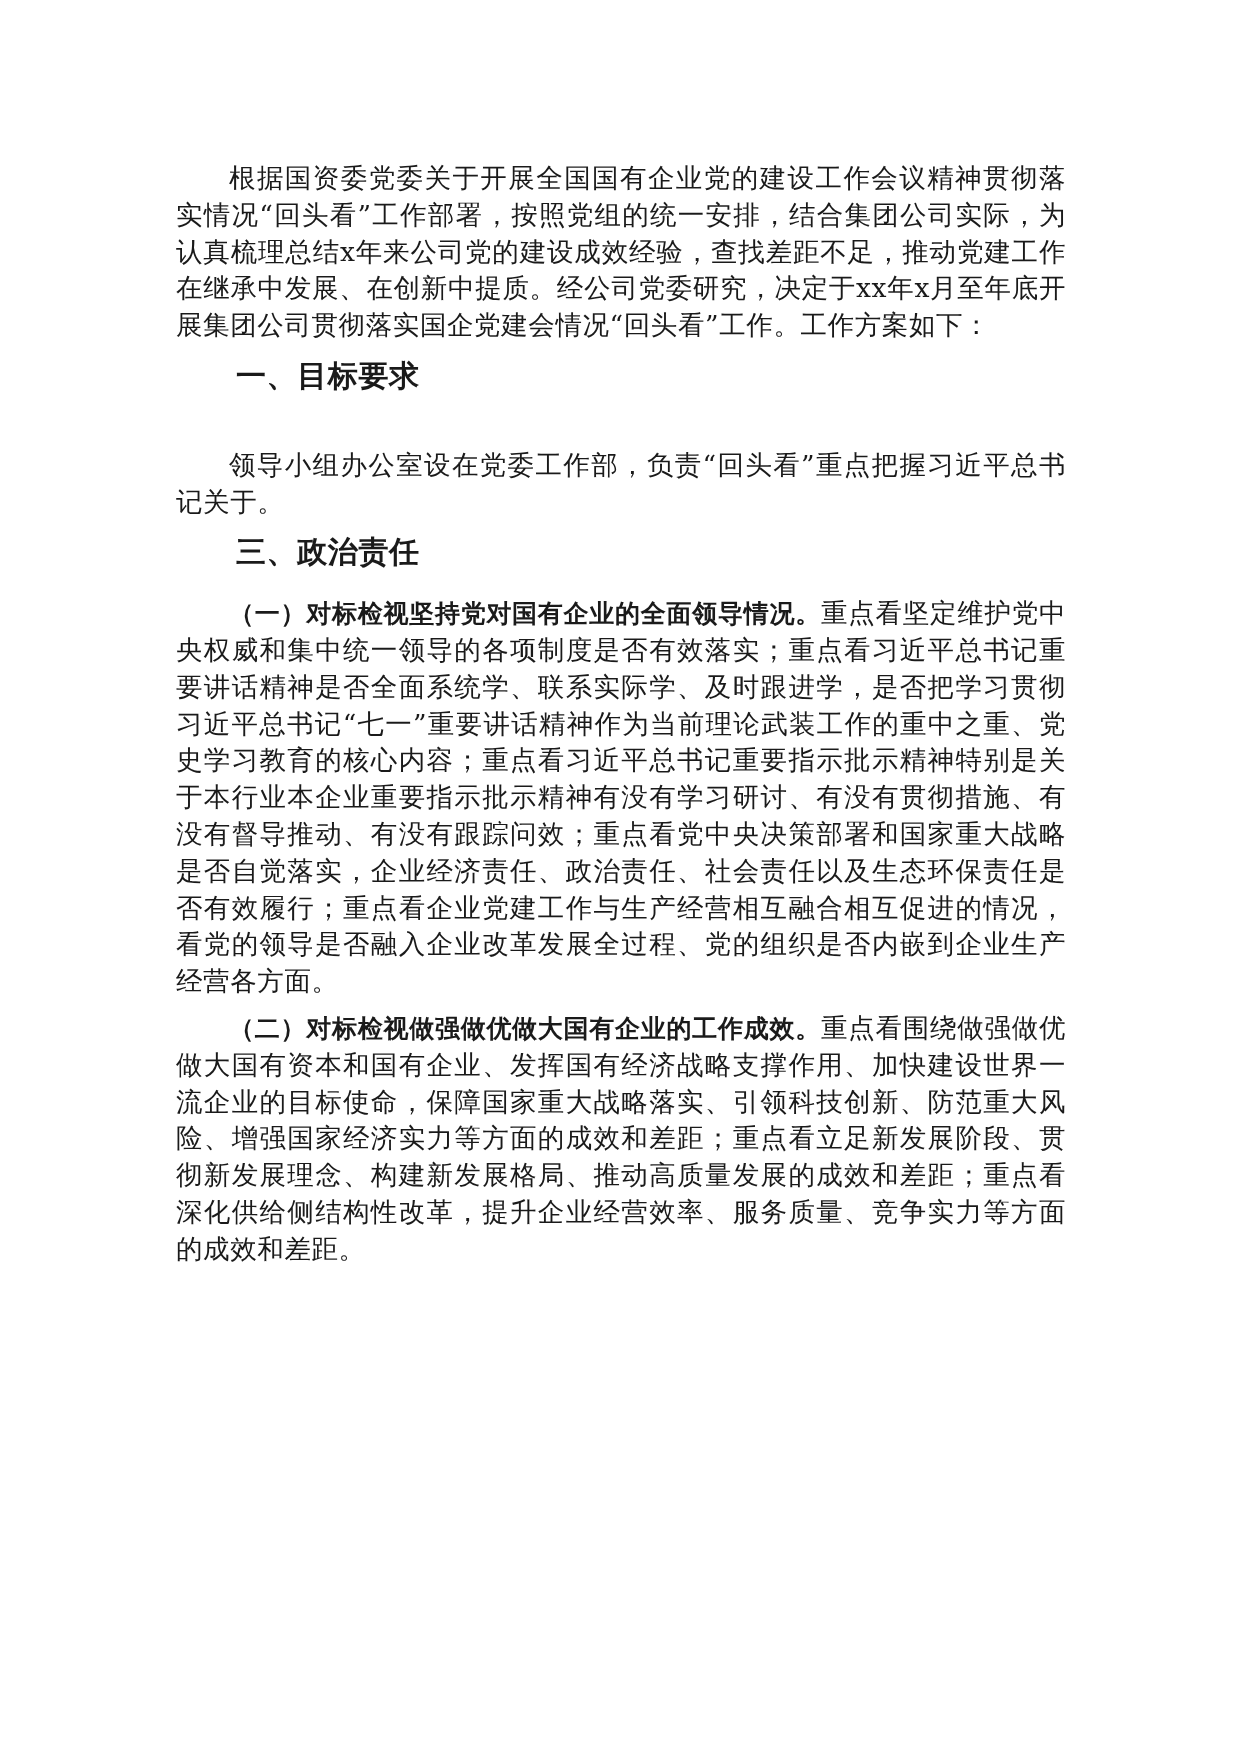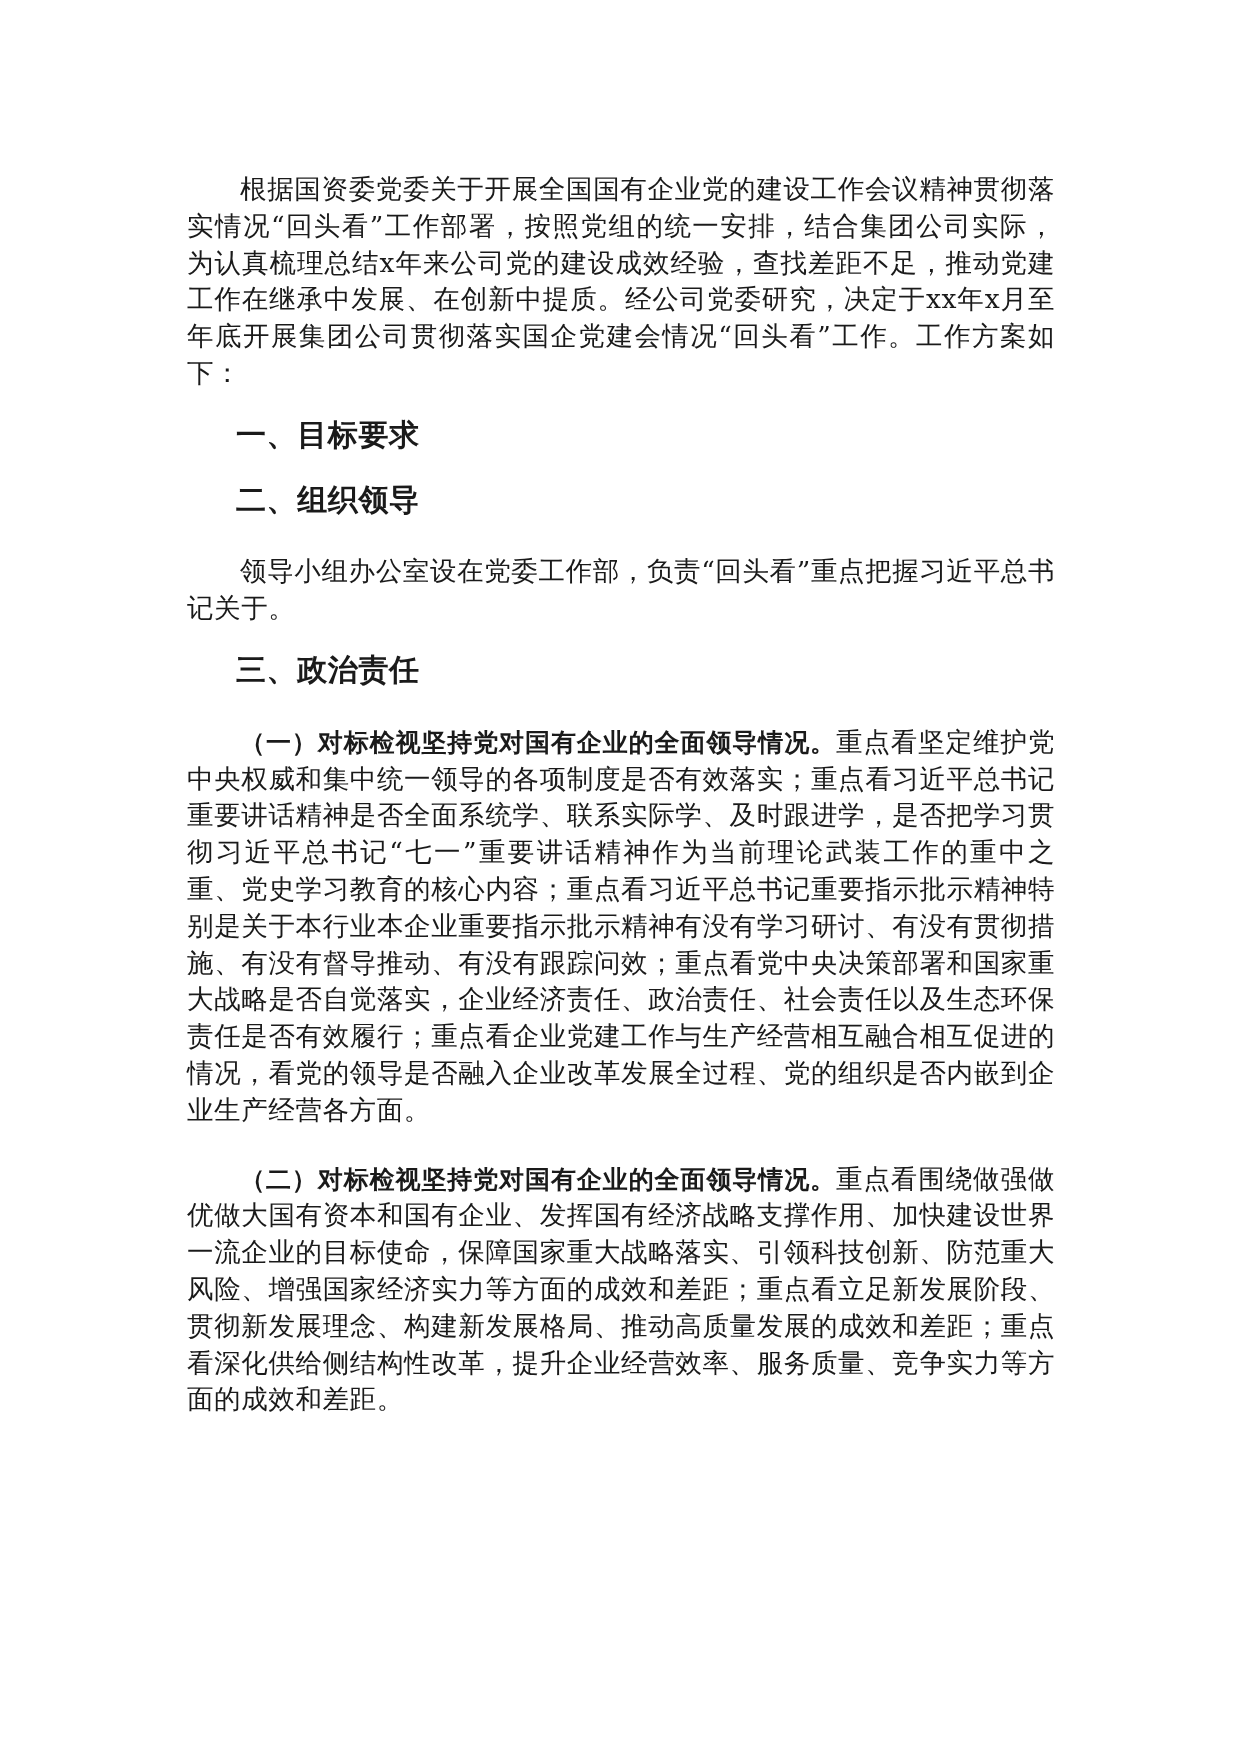--- a/index.html
+++ b/index.html
@@ -8,21 +8,21 @@
     position: absolute;
     left: 176px;
     top: 160px;
     width: 890px;
     font-family: "DejaVu Serif", "Liberation Serif", serif;
     font-size: 26.5px;
     line-height: 36.8px;
     color: #1a1a1a;
     letter-spacing: 0.6px;
   }
-  .para { margin: 11px; text-align: justify; }
+  .para { margin: 0; text-align: justify; }
   .para.indent { text-indent: 2em; }
   .heading {
     margin: 0;
     text-indent: 2em;
     font-family: "DejaVu Sans", "Liberation Sans", sans-serif;
     font-weight: bold;
     font-size: 30px;
   }
   .sub-bold {
     font-family: Liberation Sans, sans-serif;
@@ -36,27 +36,26 @@
 <body>
 
 <div class="page">
   <p class="para indent">根据国资委党委关于开展全国国有企业党的建设工作会议精神贯彻落实情况“回头看”工作部署，按照党组的统一安排，结合集团公司实际，为认真梳理总结x年来公司党的建设成效经验，查找差距不足，推动党建工作在继承中发展、在创新中提质。经公司党委研究，决定于xx年x月至年底开展集团公司贯彻落实国企党建会情况“回头看”工作。工作方案如下：</p>
 
   <div class="gap-m"></div>
   <p class="heading">一、目标要求</p>
   <div class="gap-m"></div>
 
   <div class="gap-m"></div>
-  <p class="heading">二、组织领导</p>
   <div class="gap-m"></div>
   <div class="gap-s"></div>
   <p class="para indent">领导小组办公室设在党委工作部，负责“回头看”重点把握习近平总书记关于。</p>
 
   <div class="gap-m"></div>
   <p class="heading">三、政治责任</p>
   <div class="gap-m"></div>
 
   <div class="gap-s"></div>
   <p class="para indent"><span class="sub-bold">（一）对标检视坚持党对国有企业的全面领导情况。</span><span>重点看坚定维护党中央权威和集中统一领导的各项制度是否有效落实；重点看习近平总书记重要讲话精神是否全面系统学、联系实际学、及时跟进学，是否把学习贯彻习近平总书记“七一”重要讲话精神作为当前理论武装工作的重中之重、党史学习教育的核心内容；重点看习近平总书记重要指示批示精神特别是关于本行业本企业重要指示批示精神有没有学习研讨、有没有贯彻措施、有没有督导推动、有没有跟踪问效；重点看党中央决策部署和国家重大战略是否自觉落实，企业经济责任、政治责任、社会责任以及生态环保责任是否有效履行；重点看企业党建工作与生产经营相互融合相互促进的情况，看党的领导是否融入企业改革发展全过程、党的组织是否内嵌到企业生产经营各方面。</span></p>
 
   <div class="gap-s"></div>
-  <p class="para indent"><span class="sub-bold">（二）对标检视坚持党对国有企业的全面领导情况。</span><span>重点看围绕做强做优做大国有资本和国有企业、发挥国有经济战略支撑作用、加快建设世界一流企业的目标使命，保障国家重大战略落实、引领科技创新、防范重大风险、增强国家经济实力等方面的成效和差距；重点看立足新发展阶段、贯彻新发展理念、构建新发展格局、推动高质量发展的成效和差距；重点看深化供给侧结构性改革，提升企业经营效率、服务质量、竞争实力等方面的成效和差距。</span></p>
+  <p class="para indent"><span class="sub-bold">（二）对标检视做强做优做大国有企业的工作成效。</span><span>重点看围绕做强做优做大国有资本和国有企业、发挥国有经济战略支撑作用、加快建设世界一流企业的目标使命，保障国家重大战略落实、引领科技创新、防范重大风险、增强国家经济实力等方面的成效和差距；重点看立足新发展阶段、贯彻新发展理念、构建新发展格局、推动高质量发展的成效和差距；重点看深化供给侧结构性改革，提升企业经营效率、服务质量、竞争实力等方面的成效和差距。</span></p>
 </div>
 
 </body></html>

